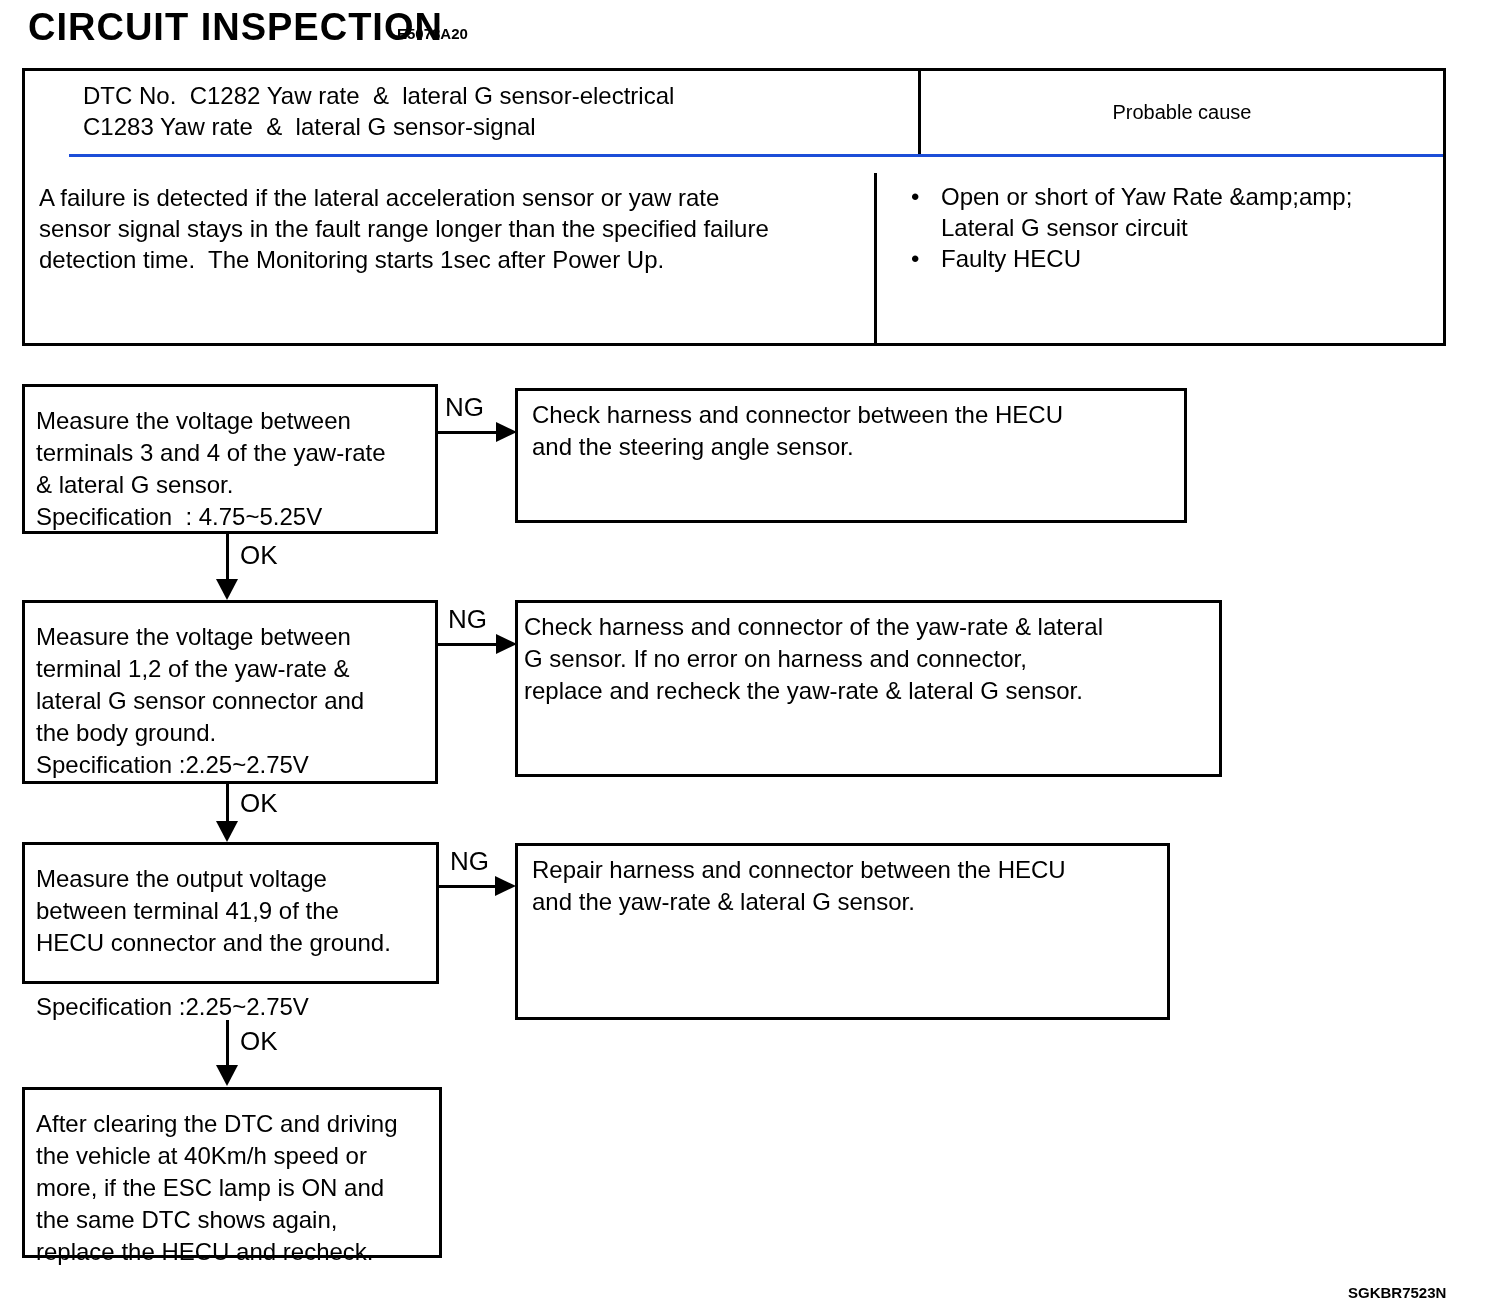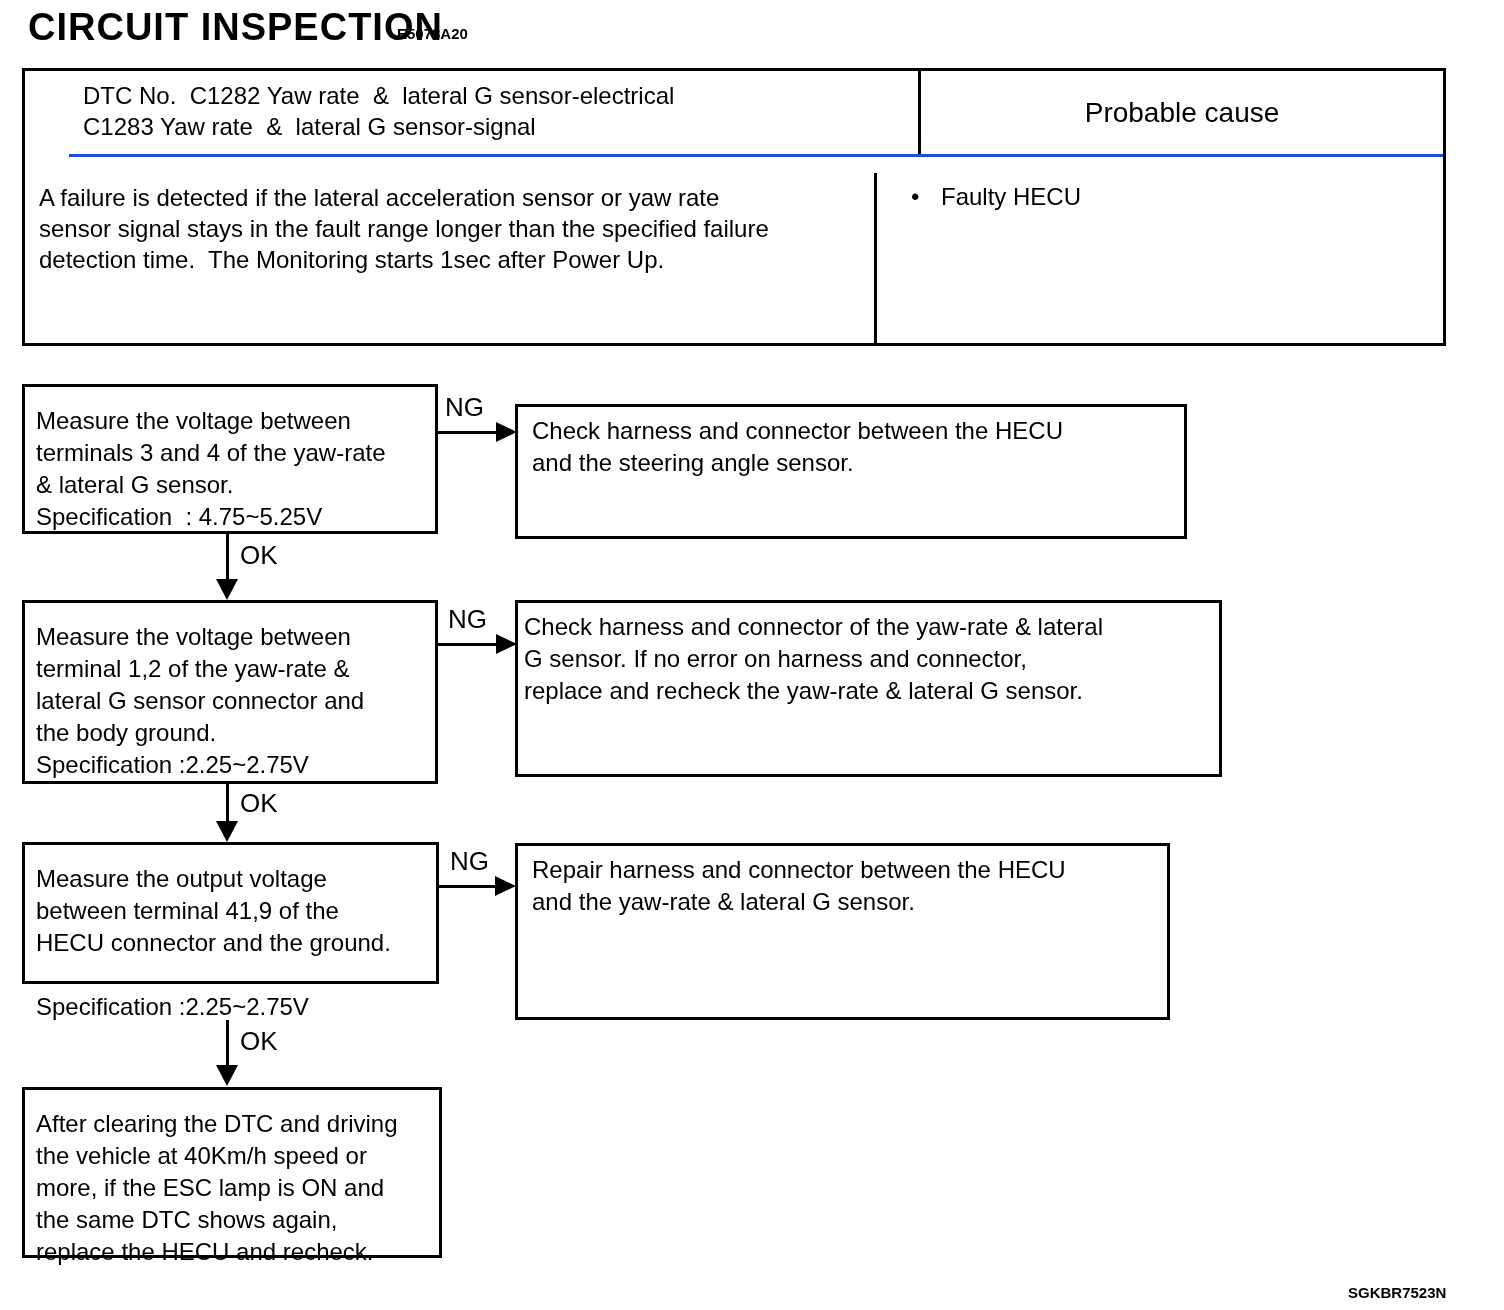--- a/index.html
+++ b/index.html
@@ -18,21 +18,21 @@
   .title-code { left:397px; top:25px; font-size:15px; font-weight:700; }
 
   
   .tbl { left:22px; top:68px; width:1418px; border:3px solid #000; box-sizing:content-box; }
   .tr { display:flex; }
   .tr1 { height:83px; border-bottom:3px solid #1d4ed8;margin-left:44px; }
   .tr2 { height:170px;margin-top:16px; }
   .td { box-sizing:border-box; font-size:24px; line-height:31px; }
   .td-l { width:852px; border-right:3px solid #000; padding:9px 14px; }
   .td-r { flex:1; }
-  .pc-head { display:flex; align-items:center; justify-content:center; font-size:28px; }
+  .pc-head { display:flex; align-items:center; justify-content:center; font-size:20px; }
   .causes { padding:8px 10px 0 26px; }
   .cause { position:relative; padding-left:38px; font-size:24px; line-height:31px; white-space:pre-wrap; }
   .cause::before { content:"•"; position:absolute; left:8px; top:0; font-size:24px; }
 
   
   .fbox {
     position:absolute; box-sizing:border-box;
     border:3px solid #000; background:#fff;
     font-size:24px; line-height:32px;
     padding:18px 11px; white-space:pre-wrap;
@@ -65,20 +65,22 @@
 C1283 Yaw rate  &amp;  lateral G sensor-signal</div>
       <div class="td td-r pc-head">
         <span>Probable cause</span>
       </div>
     </div>
     <div class="tr tr2">
       <div class="td td-l pre">A failure is detected if the lateral acceleration sensor or yaw rate
 sensor signal stays in the fault range longer than the specified failure
 detection time.  The Monitoring starts 1sec after Power Up.</div>
       <div class="td td-r causes">
+        <div class="cause">Open or short of Yaw Rate &amp;amp;amp;
+Lateral G sensor circuit</div>
         <div class="cause">Faulty HECU</div>
       </div>
     </div>
   </div>
 
   <div class="fbox" style="left:22px; top:384px; width:416px; height:150px;">Measure the voltage between
 terminals 3 and 4 of the yaw-rate
 &amp; lateral G sensor.
 Specification  : 4.75~5.25V</div>
   <div class="fbox" style="left:22px; top:600px; width:416px; height:184px;">Measure the voltage between
@@ -90,21 +92,21 @@
 between terminal 41,9 of the
 HECU connector and the ground.
 
 Specification :2.25~2.75V</div>
   <div class="fbox" style="left:22px; top:1087px; width:420px; height:171px;">After clearing the DTC and driving
 the vehicle at 40Km/h speed or
 more, if the ESC lamp is ON and
 the same DTC shows again,
 replace the HECU and recheck.</div>
 
-  <div class="fbox" style="left:515px; top:388px; width:672px; height:135px; padding:8px 14px;margin-top:16px;">Check harness and connector between the HECU
+  <div class="fbox" style="left:515px; top:388px; width:672px; height:135px; padding:8px 14px;">Check harness and connector between the HECU
 and the steering angle sensor.</div>
   <div class="fbox" style="left:515px; top:600px; width:707px; height:177px; padding:8px 6px;">Check harness and connector of the yaw-rate &amp; lateral
 G sensor. If no error on harness and connector,
 replace and recheck the yaw-rate &amp; lateral G sensor.</div>
   <div class="fbox" style="left:515px; top:843px; width:655px; height:177px; padding:8px 14px;">Repair harness and connector between the HECU
 and the yaw-rate &amp; lateral G sensor.</div>
 
   <div class="flow-label" style="left:445px; top:392px;">NG</div>
   <div class="hline" style="left:437px; top:431px; width:62px;"></div>
   <div class="arr-right" style="left:496px; top:422px;"></div>

